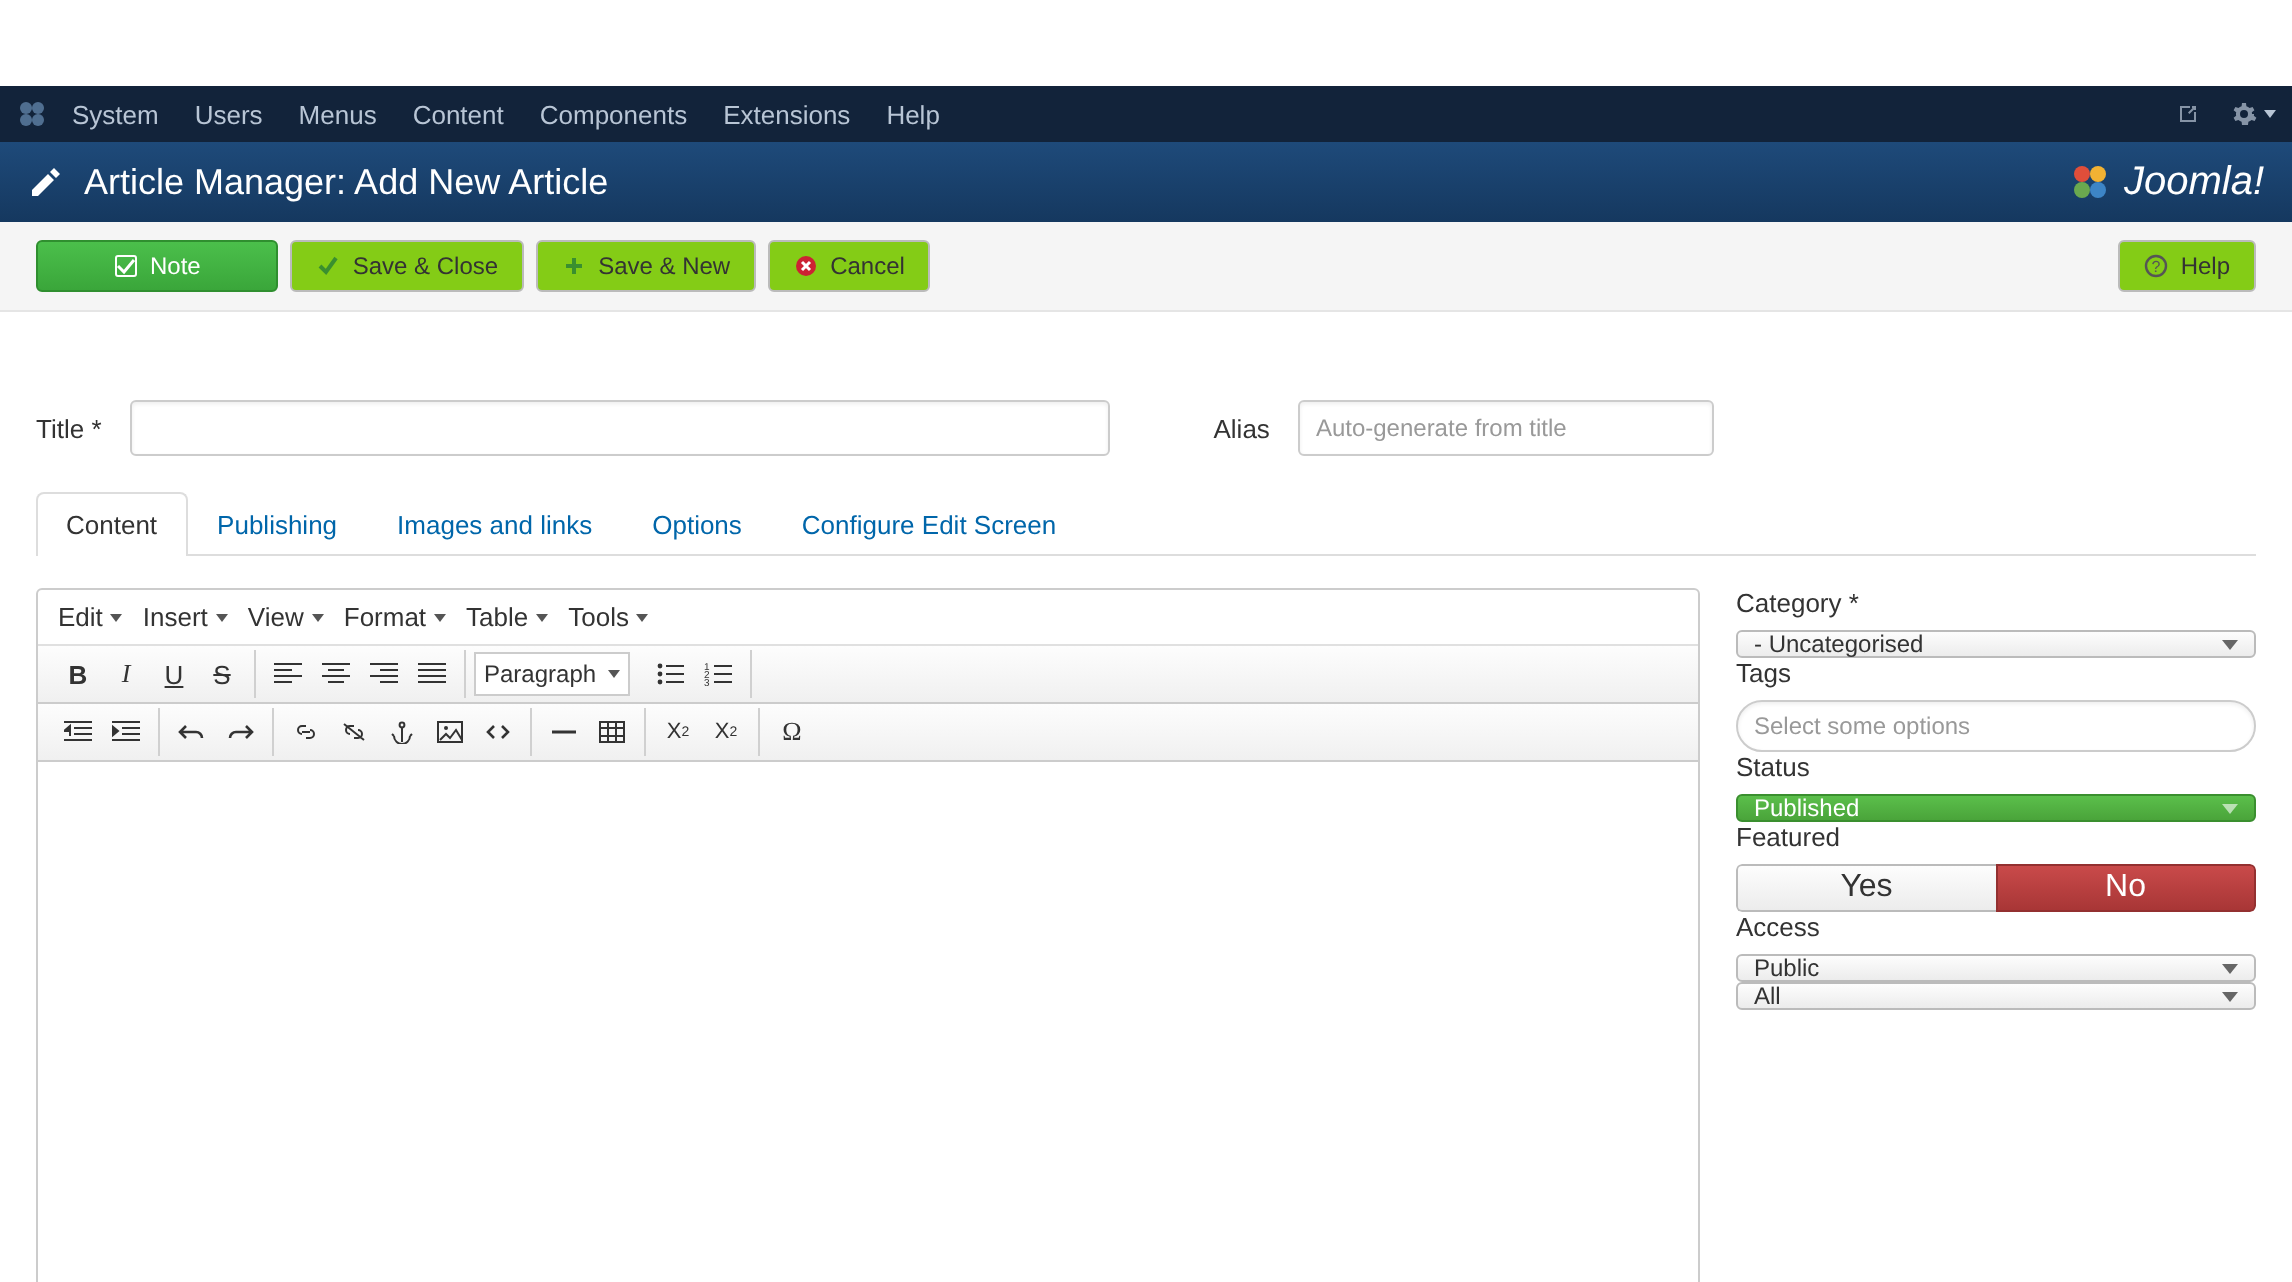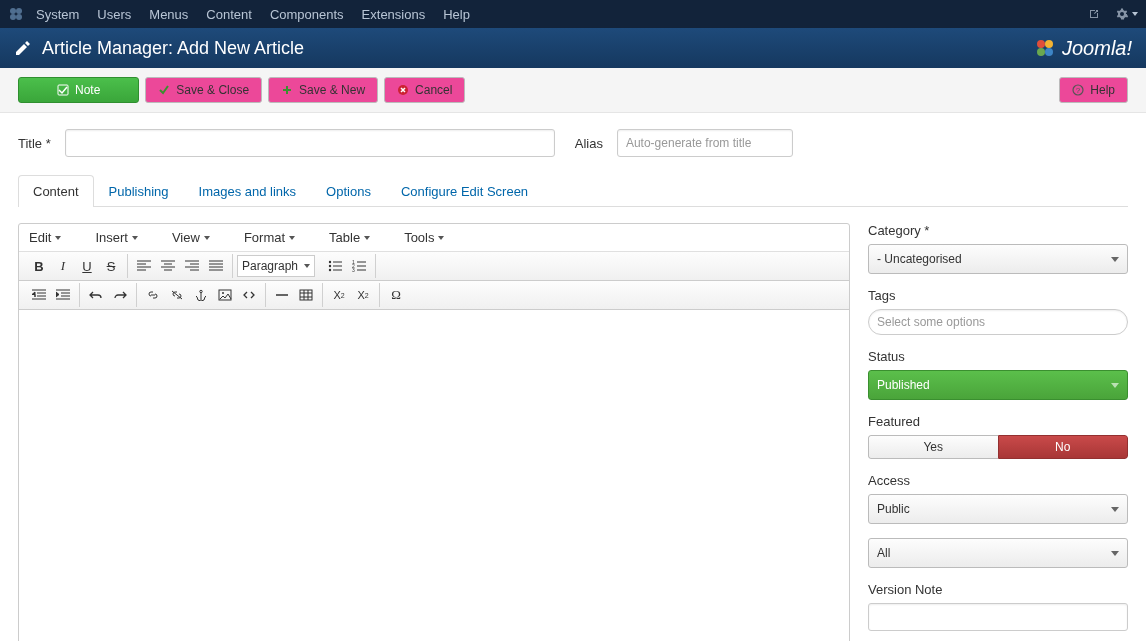--- a/index.html
+++ b/index.html
@@ -1,73 +1,73 @@
 <!DOCTYPE html>
 <html><head>
 <meta charset="utf-8">
 <style>
 * { margin: 0; padding: 0; box-sizing: border-box; font-family: -apple-system, "Helvetica Neue", Arial, sans-serif; }
 body { background: #fff; font-size: 13px; color: #333; }
 
-.top-nav { background: #12233a; height: 28px; display: flex; align-items: center; padding: 0 8px; color: #b8c5d5; font-size: 13px; }
+.top-nav { background: #12233a; height: 28px; display: flex; align-items: center; padding: 0 8px; color: #b8c5d5; font-size: 13px; margin-top: 43px; }
 .top-nav-logo { width: 16px; height: 16px; margin-right: 12px; opacity: 0.7; }
 .top-nav-item { margin-right: 18px; cursor: pointer; }
 .top-nav-right { margin-left: auto; display: flex; align-items: center; gap: 14px; }
 .top-nav-right svg { opacity: 0.7; }
 .gear-wrap { display: flex; align-items: center; gap: 3px; }
 
 .header-bar { background: linear-gradient(#1e4a7a, #15385f); height: 40px; display: flex; align-items: center; padding: 0 14px; color: #fff; }
 .header-icon { margin-right: 10px; }
 .header-title { font-size: 18px; font-weight: 300; }
 .joomla-brand { margin-left: auto; display: flex; align-items: center; gap: 6px; font-size: 20px; font-weight: 300; font-style: italic; }
 
 .toolbar { background: #f5f5f5; border-bottom: 1px solid #e5e5e5; padding: 9px 18px; display: flex; gap: 6px; }
-.btn { display: inline-flex; align-items: center; gap: 6px; padding: 4px 12px; border-radius: 3px; font-size: 12px; cursor: pointer; background: #ec4899; border: 1px solid #bbb; color: #333; height: 26px; }
+.btn { display: inline-flex; align-items: center; gap: 6px; padding: 4px 12px; border-radius: 3px; font-size: 12px; cursor: pointer; background: #84cc16; border: 1px solid #bbb; color: #333; height: 26px; }
 .btn-green { background: linear-gradient(#4bbf4b, #3aa63a); border-color: #2f8f2f; color: #fff; padding: 4px 38px; }
 .btn svg { width: 12px; height: 12px; }
 .toolbar-right { margin-left: auto; }
 
 .content-wrap { padding: 16px 18px; }
-.field-row { display: flex; align-items: center; gap: 20px; margin-bottom: 18px; }
+.field-row { display: flex; align-items: center; gap: 52px; margin-bottom: 18px; margin-top: 28px; }
 .field-group { display: flex; align-items: center; gap: 14px; }
 .field-label { font-size: 13px; color: #333; }
 .text-input { border: 1px solid #ccc; border-radius: 3px; height: 28px; padding: 0 8px; font-size: 12px; background: #fff; box-shadow: inset 0 1px 2px rgba(0,0,0,0.07); }
 .title-input { width: 490px; }
-.alias-input { width: 176px; }
+.alias-input { width: 208px; }
 .text-input::placeholder { color: #999; }
 
 .tabs { border-bottom: 1px solid #ddd; display: flex; }
 .tab { padding: 8px 14px; font-size: 13px; color: #0066aa; cursor: pointer; border: 1px solid transparent; border-bottom: none; border-radius: 4px 4px 0 0; margin-bottom: -1px; }
 .tab.active { background: #fff; border-color: #ddd; color: #333; }
 
 .main-cols { display: flex; gap: 18px; margin-top: 16px; }
 .editor-col { flex: 1; }
 .side-col { width: 260px; }
 
 .editor-box { border: 1px solid #ccc; border-radius: 3px; background: #fff; }
-.editor-menubar { display: flex; gap: 34px; padding: 6px 10px; border-bottom: 1px solid #e0e0e0; font-size: 13px; align-items: center; }
+.editor-menubar { display: flex; gap: 10px; padding: 6px 10px; border-bottom: 1px solid #e0e0e0; font-size: 13px; align-items: center; }
 .menu-item { display: flex; align-items: center; gap: 4px; cursor: pointer; }
 .caret { width: 0; height: 0; border-left: 3px solid transparent; border-right: 3px solid transparent; border-top: 4px solid #555; display: inline-block; }
 
 .editor-toolbar { background: linear-gradient(#fdfdfd, #f0f0f0); border-bottom: 1px solid #ccc; padding: 2px 4px; display: flex; flex-wrap: wrap; align-items: center; gap: 0; }
 .editor-toolbar.row2 { border-bottom: 1px solid #ccc; }
 .tb-group { display: flex; border-right: 1px solid #d0d0d0; padding: 1px 4px; }
 .tb-btn { width: 24px; height: 22px; display: flex; align-items: center; justify-content: center; cursor: pointer; border: 1px solid transparent; border-radius: 2px; font-size: 13px; color: #333; }
 .tb-select { height: 22px; font-size: 12px; border: 1px solid #ccc; margin: 1px 4px; background: #fff; padding: 0 4px; display: flex; align-items: center; gap: 6px; cursor: pointer; }
 .editor-canvas { height: 336px; background: #fff; }
 
-.side-field { margin-bottom: 14px; }
+.side-field { }
 .side-label { font-size: 13px; color: #333; margin-bottom: 6px; display: block; }
-.select-box { width: 100%; height: 30px; border: 1px solid #bbb; border-radius: 3px; background: linear-gradient(#fdfdfd, #ececec); padding: 0 8px; font-size: 12px; display: flex; align-items: center; justify-content: space-between; cursor: pointer; text-align: right; }
+.select-box { width: 100%; height: 14px; border: 1px solid #bbb; border-radius: 3px; background: linear-gradient(#fdfdfd, #ececec); padding: 0 8px; font-size: 12px; display: flex; align-items: center; justify-content: space-between; cursor: pointer; text-align: right; }
 .select-caret { width: 0; height: 0; border-left: 4px solid transparent; border-right: 4px solid transparent; border-top: 5px solid #666; }
 .tags-input { width: 100%; height: 26px; border: 1px solid #ccc; border-radius: 13px; background: #fff; padding: 0 8px; font-size: 12px; display: flex; align-items: center; color: #999; box-shadow: inset 0 1px 2px rgba(0,0,0,0.07); }
 .status-select { background: linear-gradient(#5bbf4b, #4aa43a); color: #fff; border-color: #3a8f2f; gap: 20px; }
 .status-select .select-caret { border-top-color: rgba(255,255,255,0.6); }
 .yn-group { display: flex; width: 100%; border-radius: 3px; overflow: hidden; height: 24px; }
-.yn-btn { flex: 1; display: flex; align-items: center; justify-content: center; font-size: 12px; cursor: pointer; border: 1px solid #bbb; }
+.yn-btn { flex: 1; display: flex; align-items: center; justify-content: center; font-size: 16px; cursor: pointer; border: 1px solid #bbb; }
 .yn-yes { background: linear-gradient(#fdfdfd, #ececec); border-right: none; border-radius: 3px 0 0 3px; color: #333; }
 .yn-no { background: linear-gradient(#c94a4a, #a83636); border-color: #933030; color: #fff; border-radius: 0 3px 3px 0; }
 .vn-input { width: 100%; }
 
 .ico-b { font-weight: bold; }
 .ico-i { font-style: italic; font-family: serif; }
 .ico-u { text-decoration: underline; }
 .ico-s { text-decoration: line-through; }
 svg { display: block; }
 </style>
@@ -370,19 +370,15 @@
             <span>Public</span>
             <span class="select-caret"></span>
           </div>
       </div>
       <div class="side-field">
         <div class="select-box">
             <span>All</span>
             <span class="select-caret"></span>
           </div>
       </div>
-      <div class="side-field">
-        <label class="side-label">Version Note</label>
-        <input class="text-input vn-input" type="text" style="">
-      </div>
     </div>
   </div>
 </div>
 
 </body></html>

